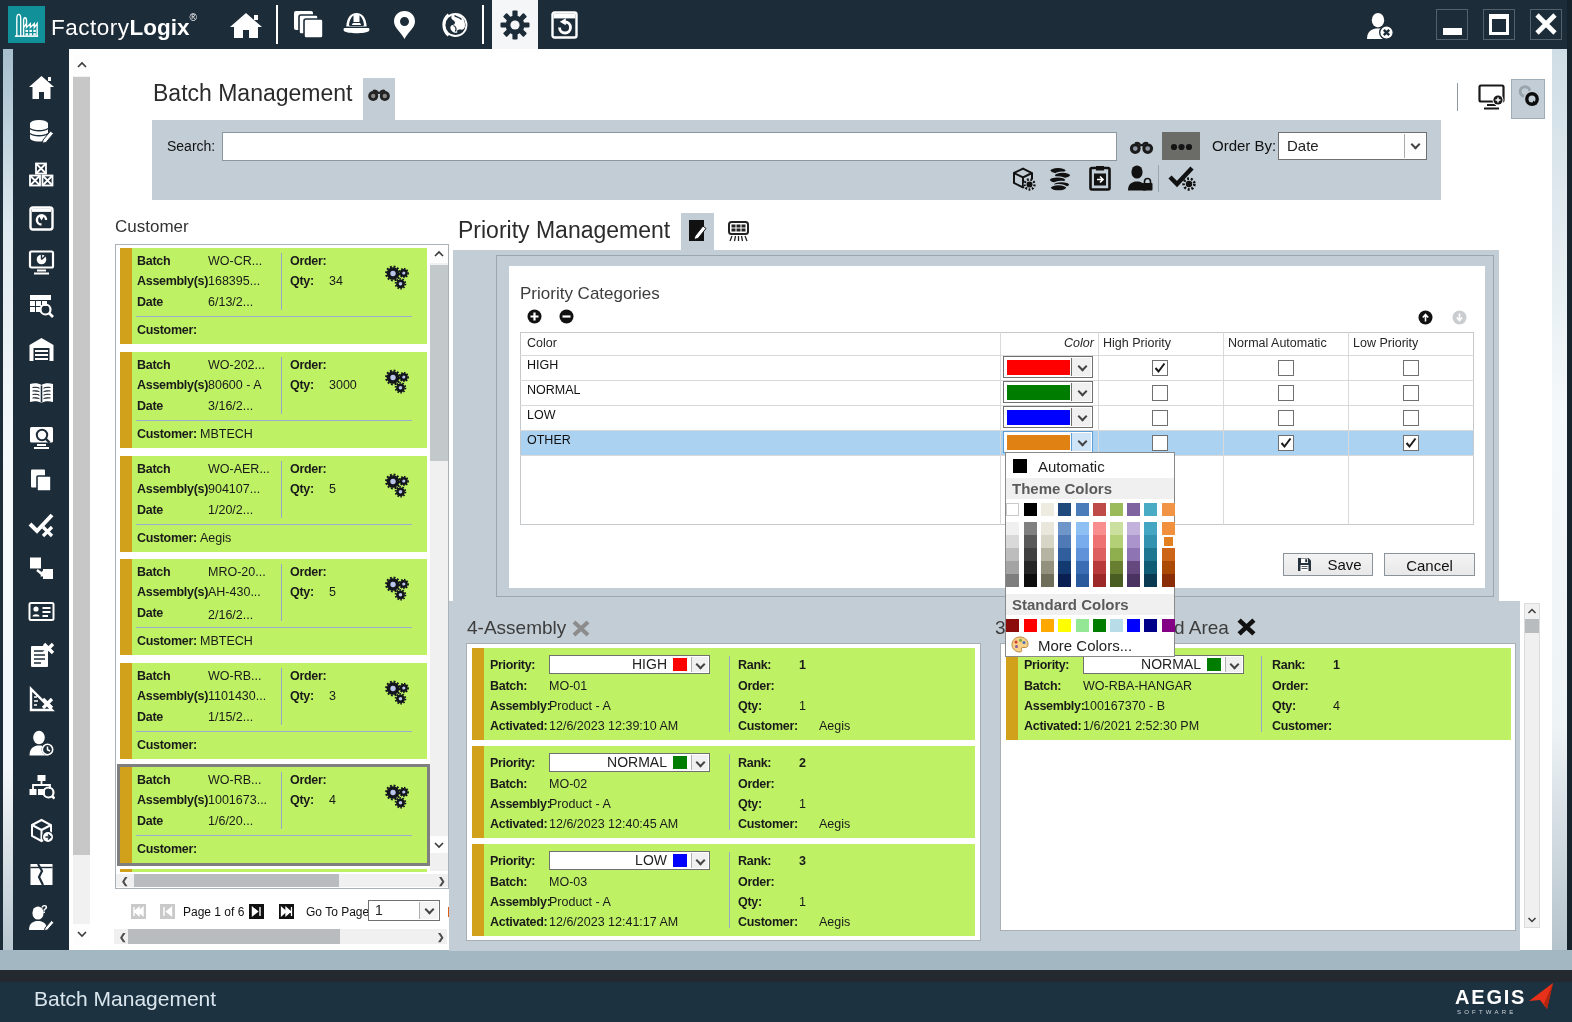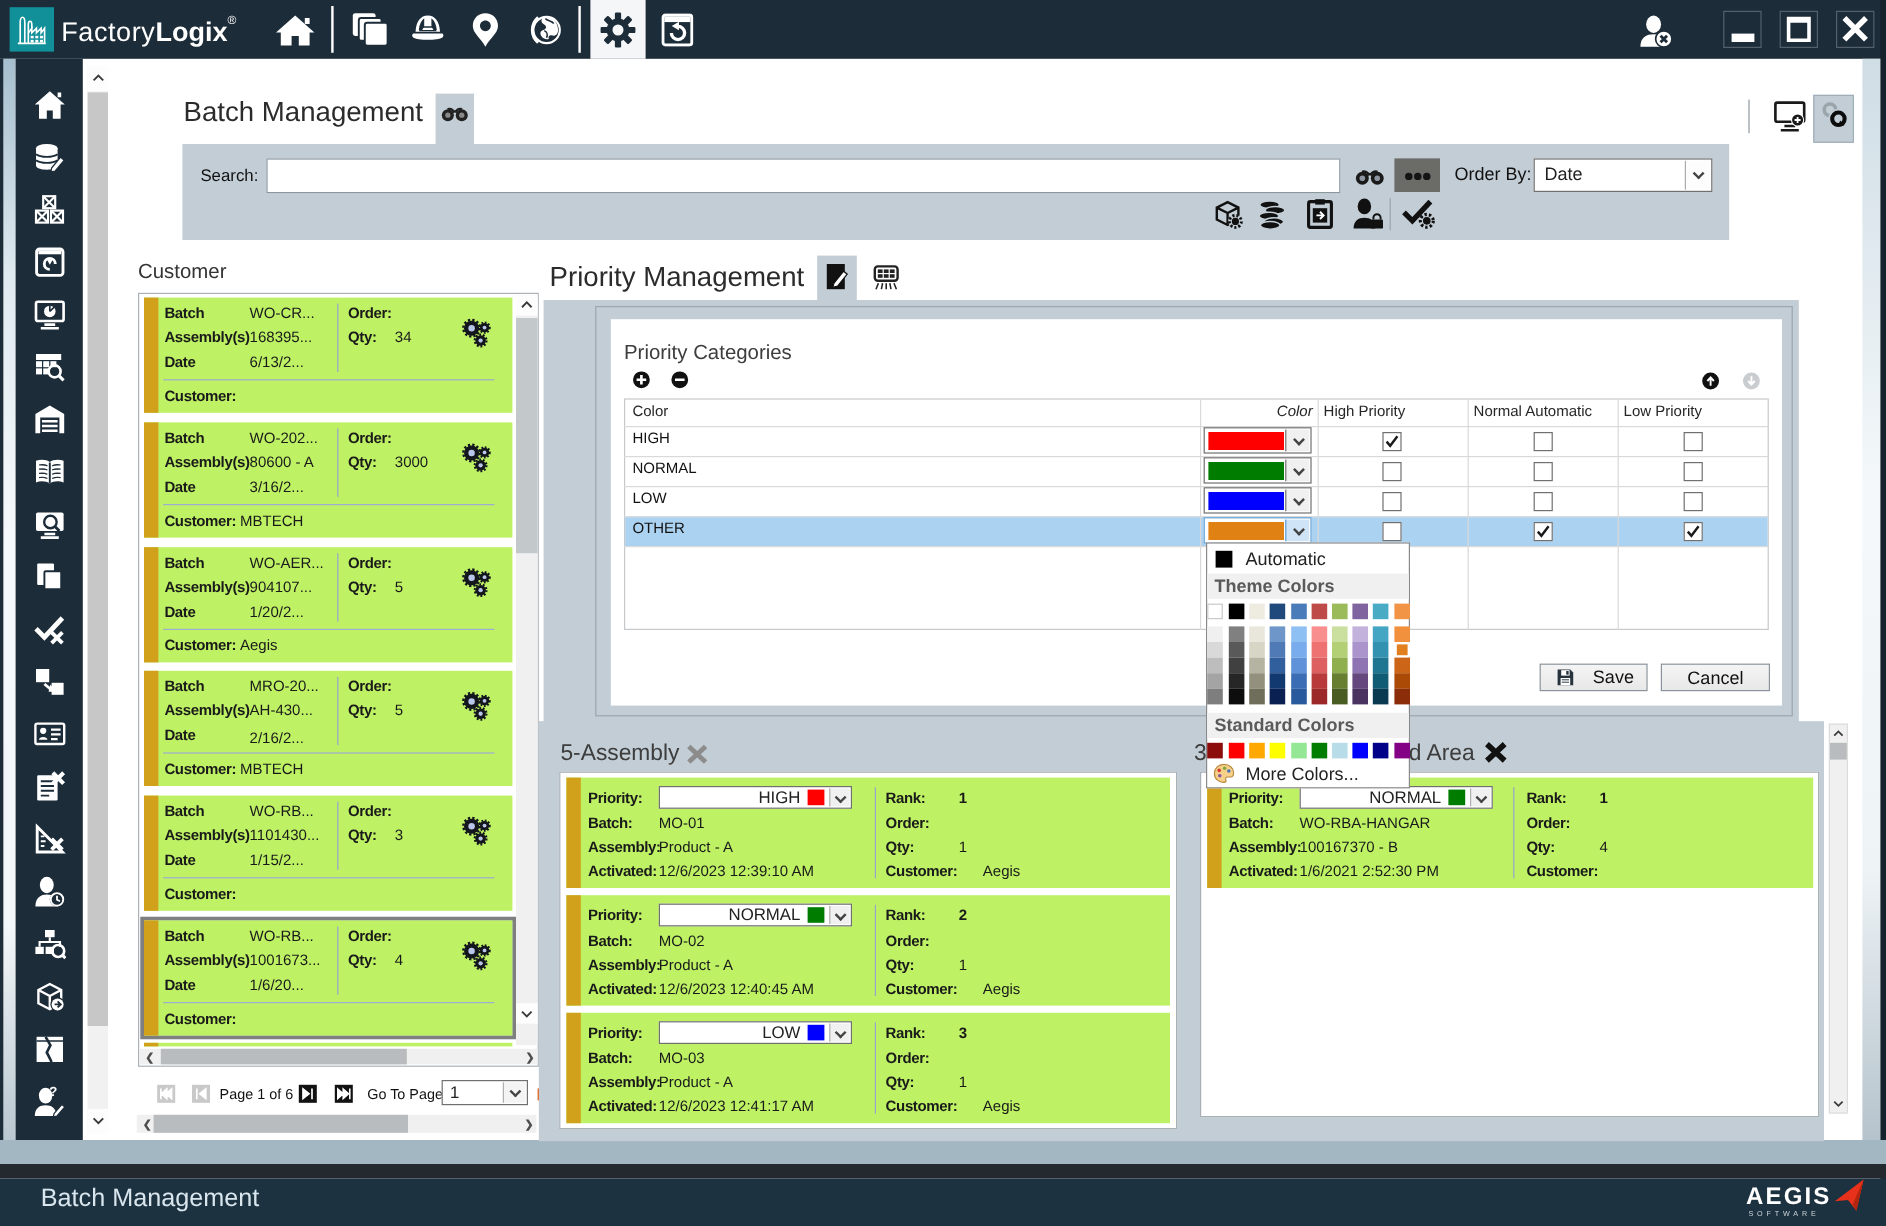--- a/index.html
+++ b/index.html
@@ -698,21 +698,21 @@
 <svg class="abs" style="left:1297px;top:557px;" width="15" height="15" viewBox="0 0 15 15">
  <path d="M1 1 L11.5 1 L14 3.5 L14 14 L1 14 Z" fill="#26323c"></path>
  <rect x="4" y="1.5" width="7" height="4.5" fill="#fff"></rect>
     <rect x="8.2" y="2.2" width="2" height="3" fill="#26323c"></rect>
  <rect x="3.5" y="8" width="8" height="6" fill="#fff"></rect>
     <path d="M4.5 9.5 L10.5 9.5 M4.5 11.5 L10.5 11.5" stroke="#26323c" stroke-width="0.8"></path>
 </svg>
 <div class="abs" style="left:1316px;top:553px;width:57px;height:23px;line-height:23px;font-size:15px;color:#111;text-align:center;">Save</div>
 <div class="abs" style="left:1384px;top:553px;width:91px;height:23px;background:linear-gradient(#f4f4f4,#e8e8e8);border:1px solid #8a939b;text-align:center;line-height:23px;font-size:15px;color:#111;">Cancel</div>
 <div class="abs" style="left:449px;top:601px;width:1071px;height:350px;background:#c2cdd5;"></div>
-<div class="abs" style="left:467px;top:617px;font-size:19px;color:#3d3d3d;">5-Assembly</div>
+<div class="abs" style="left:467px;top:617px;font-size:19px;color:#3d3d3d;">4-Assembly</div>
 <svg class="abs" style="left:572px;top:620px;" width="18" height="17" viewBox="0 0 18 17">
     <path d="M2 2 L16 15 M16 2 L2 15" stroke="#8c8c8c" stroke-width="4"></path>
   </svg>
 <div class="abs" style="left:466px;top:643px;width:515px;height:298px;background:#fff;border:1px solid #a8b0b6;"></div>
 <div class="abs" style="left:995px;top:617px;font-size:19px;color:#3d3d3d;">3</div>
 <div class="abs" style="left:1174px;top:617px;font-size:19px;color:#3d3d3d;">d Area</div>
 <svg class="abs" style="left:1237px;top:618px;" width="19" height="18" viewBox="0 0 18 17">
     <path d="M2 2 L16 15 M16 2 L2 15" stroke="#111" stroke-width="4.4"></path>
   </svg>
 <div class="abs" style="left:1000px;top:643px;width:516px;height:288px;background:#fff;border:1px solid #a8b0b6;"></div>

